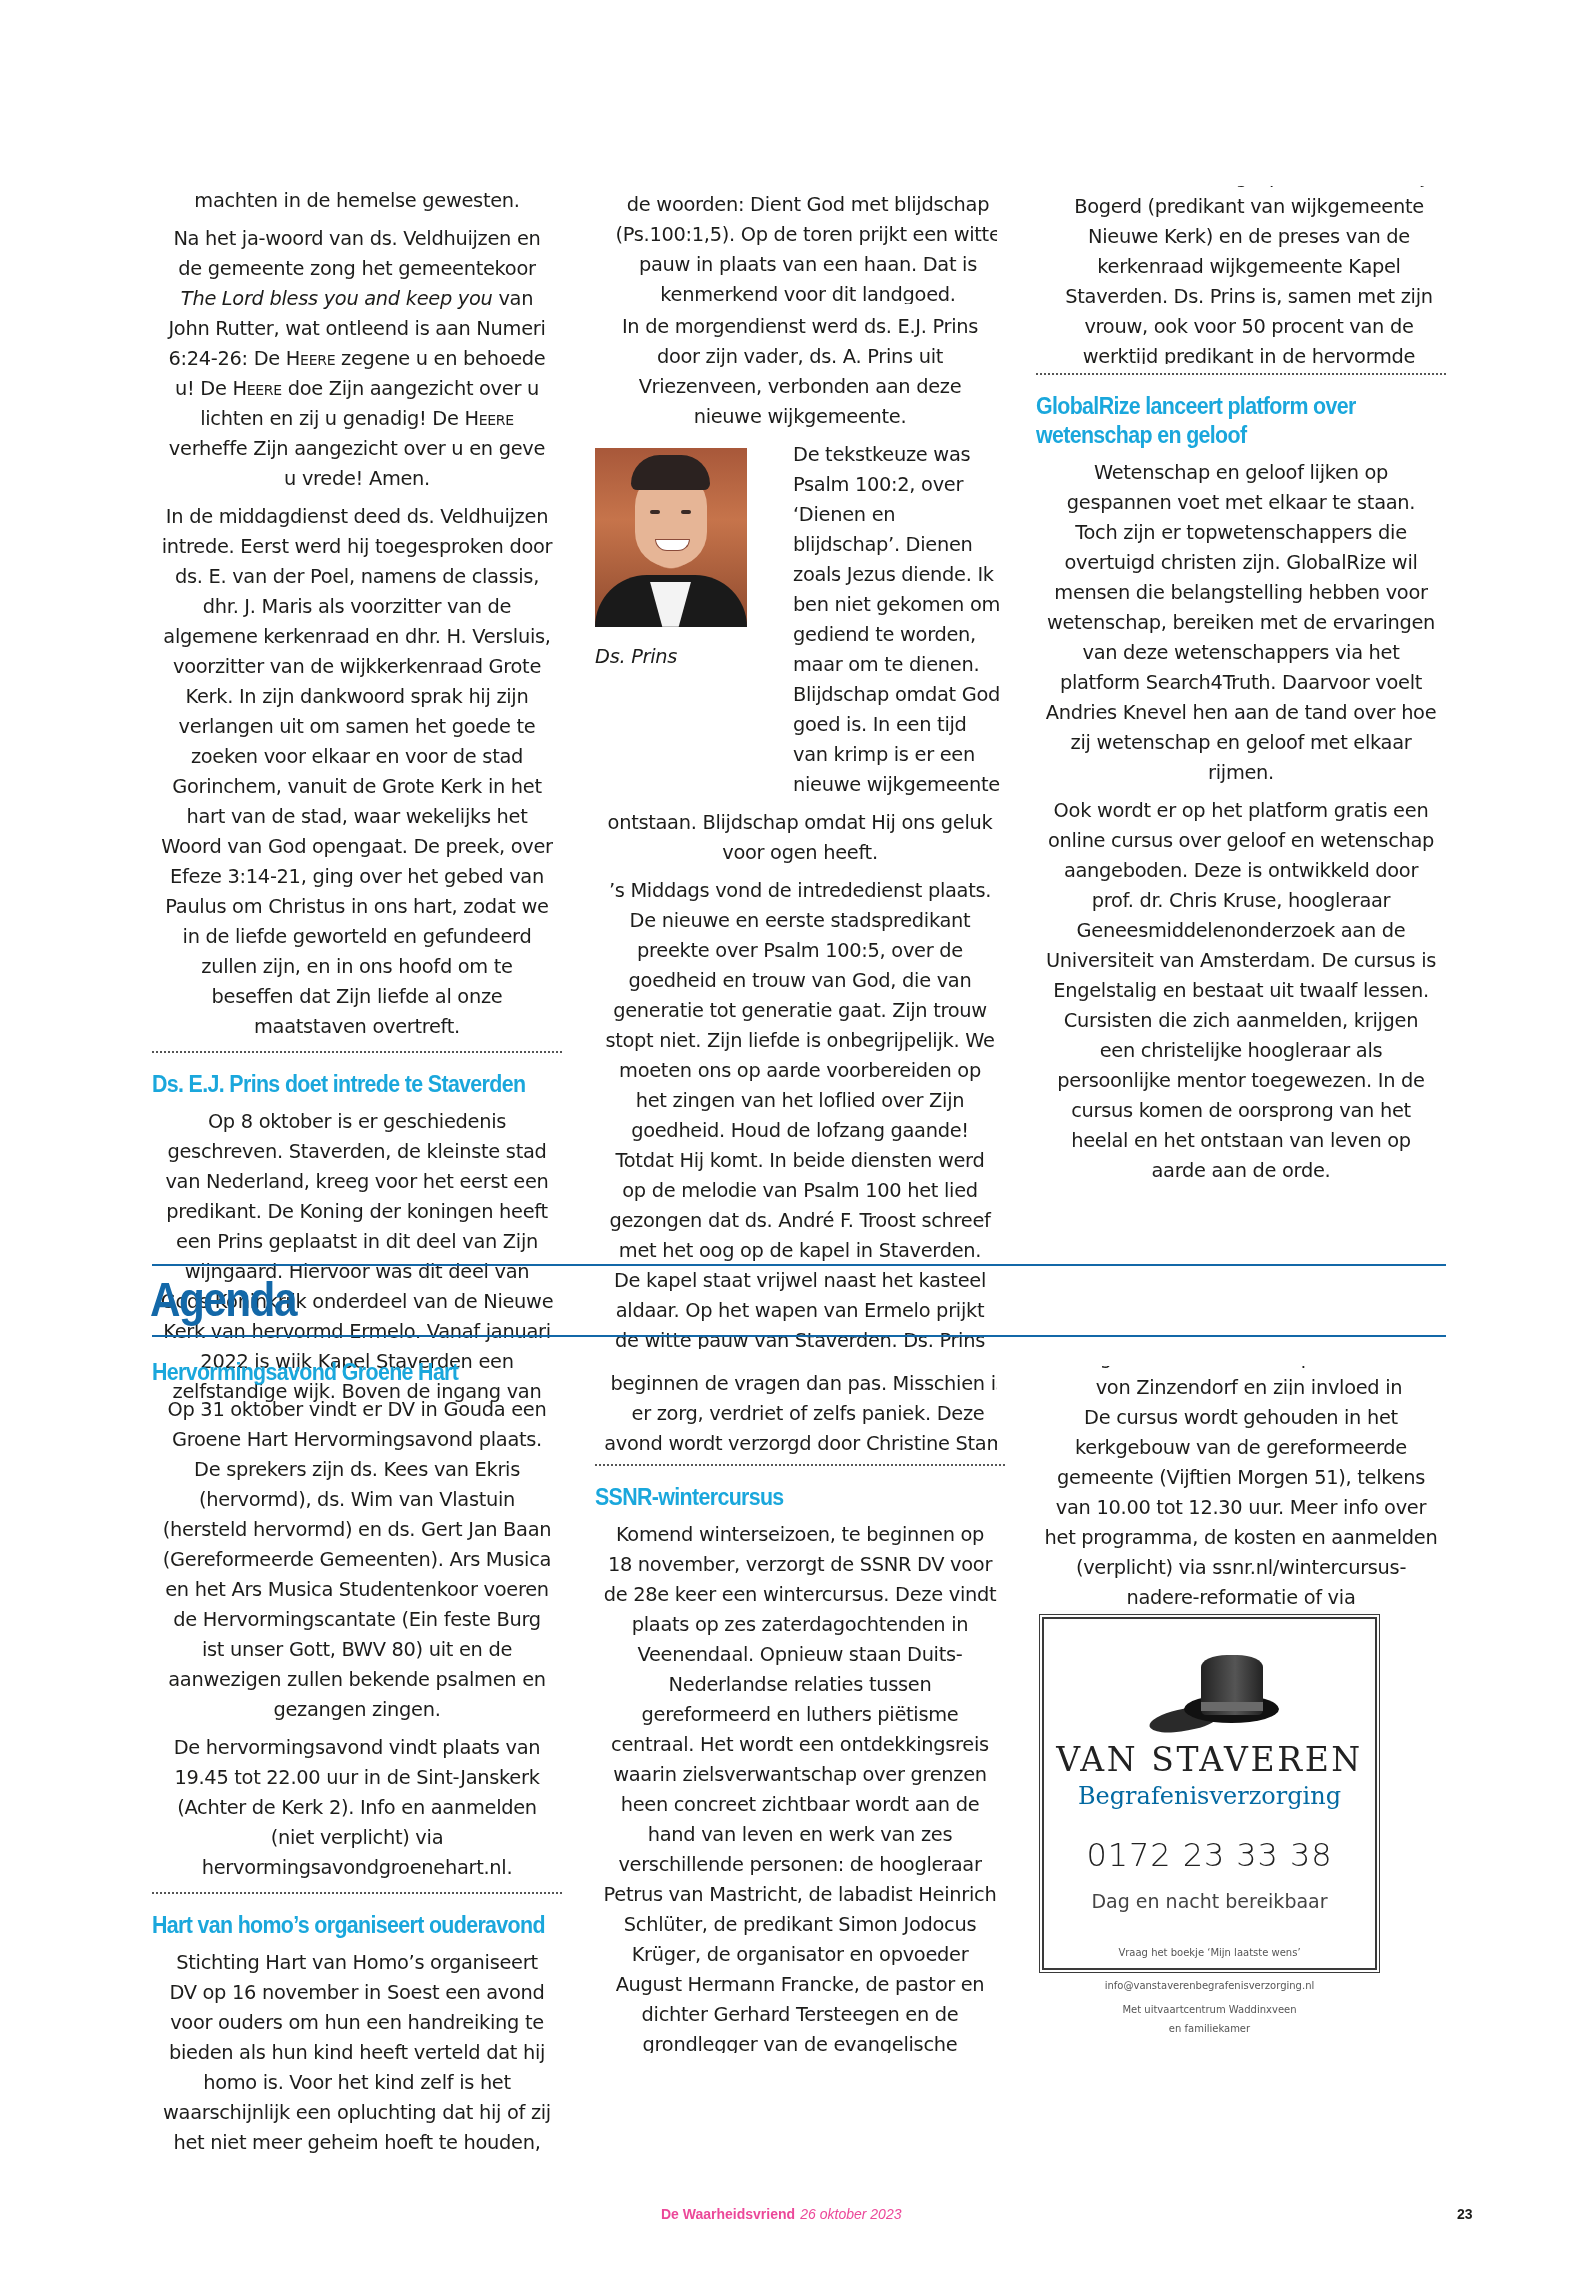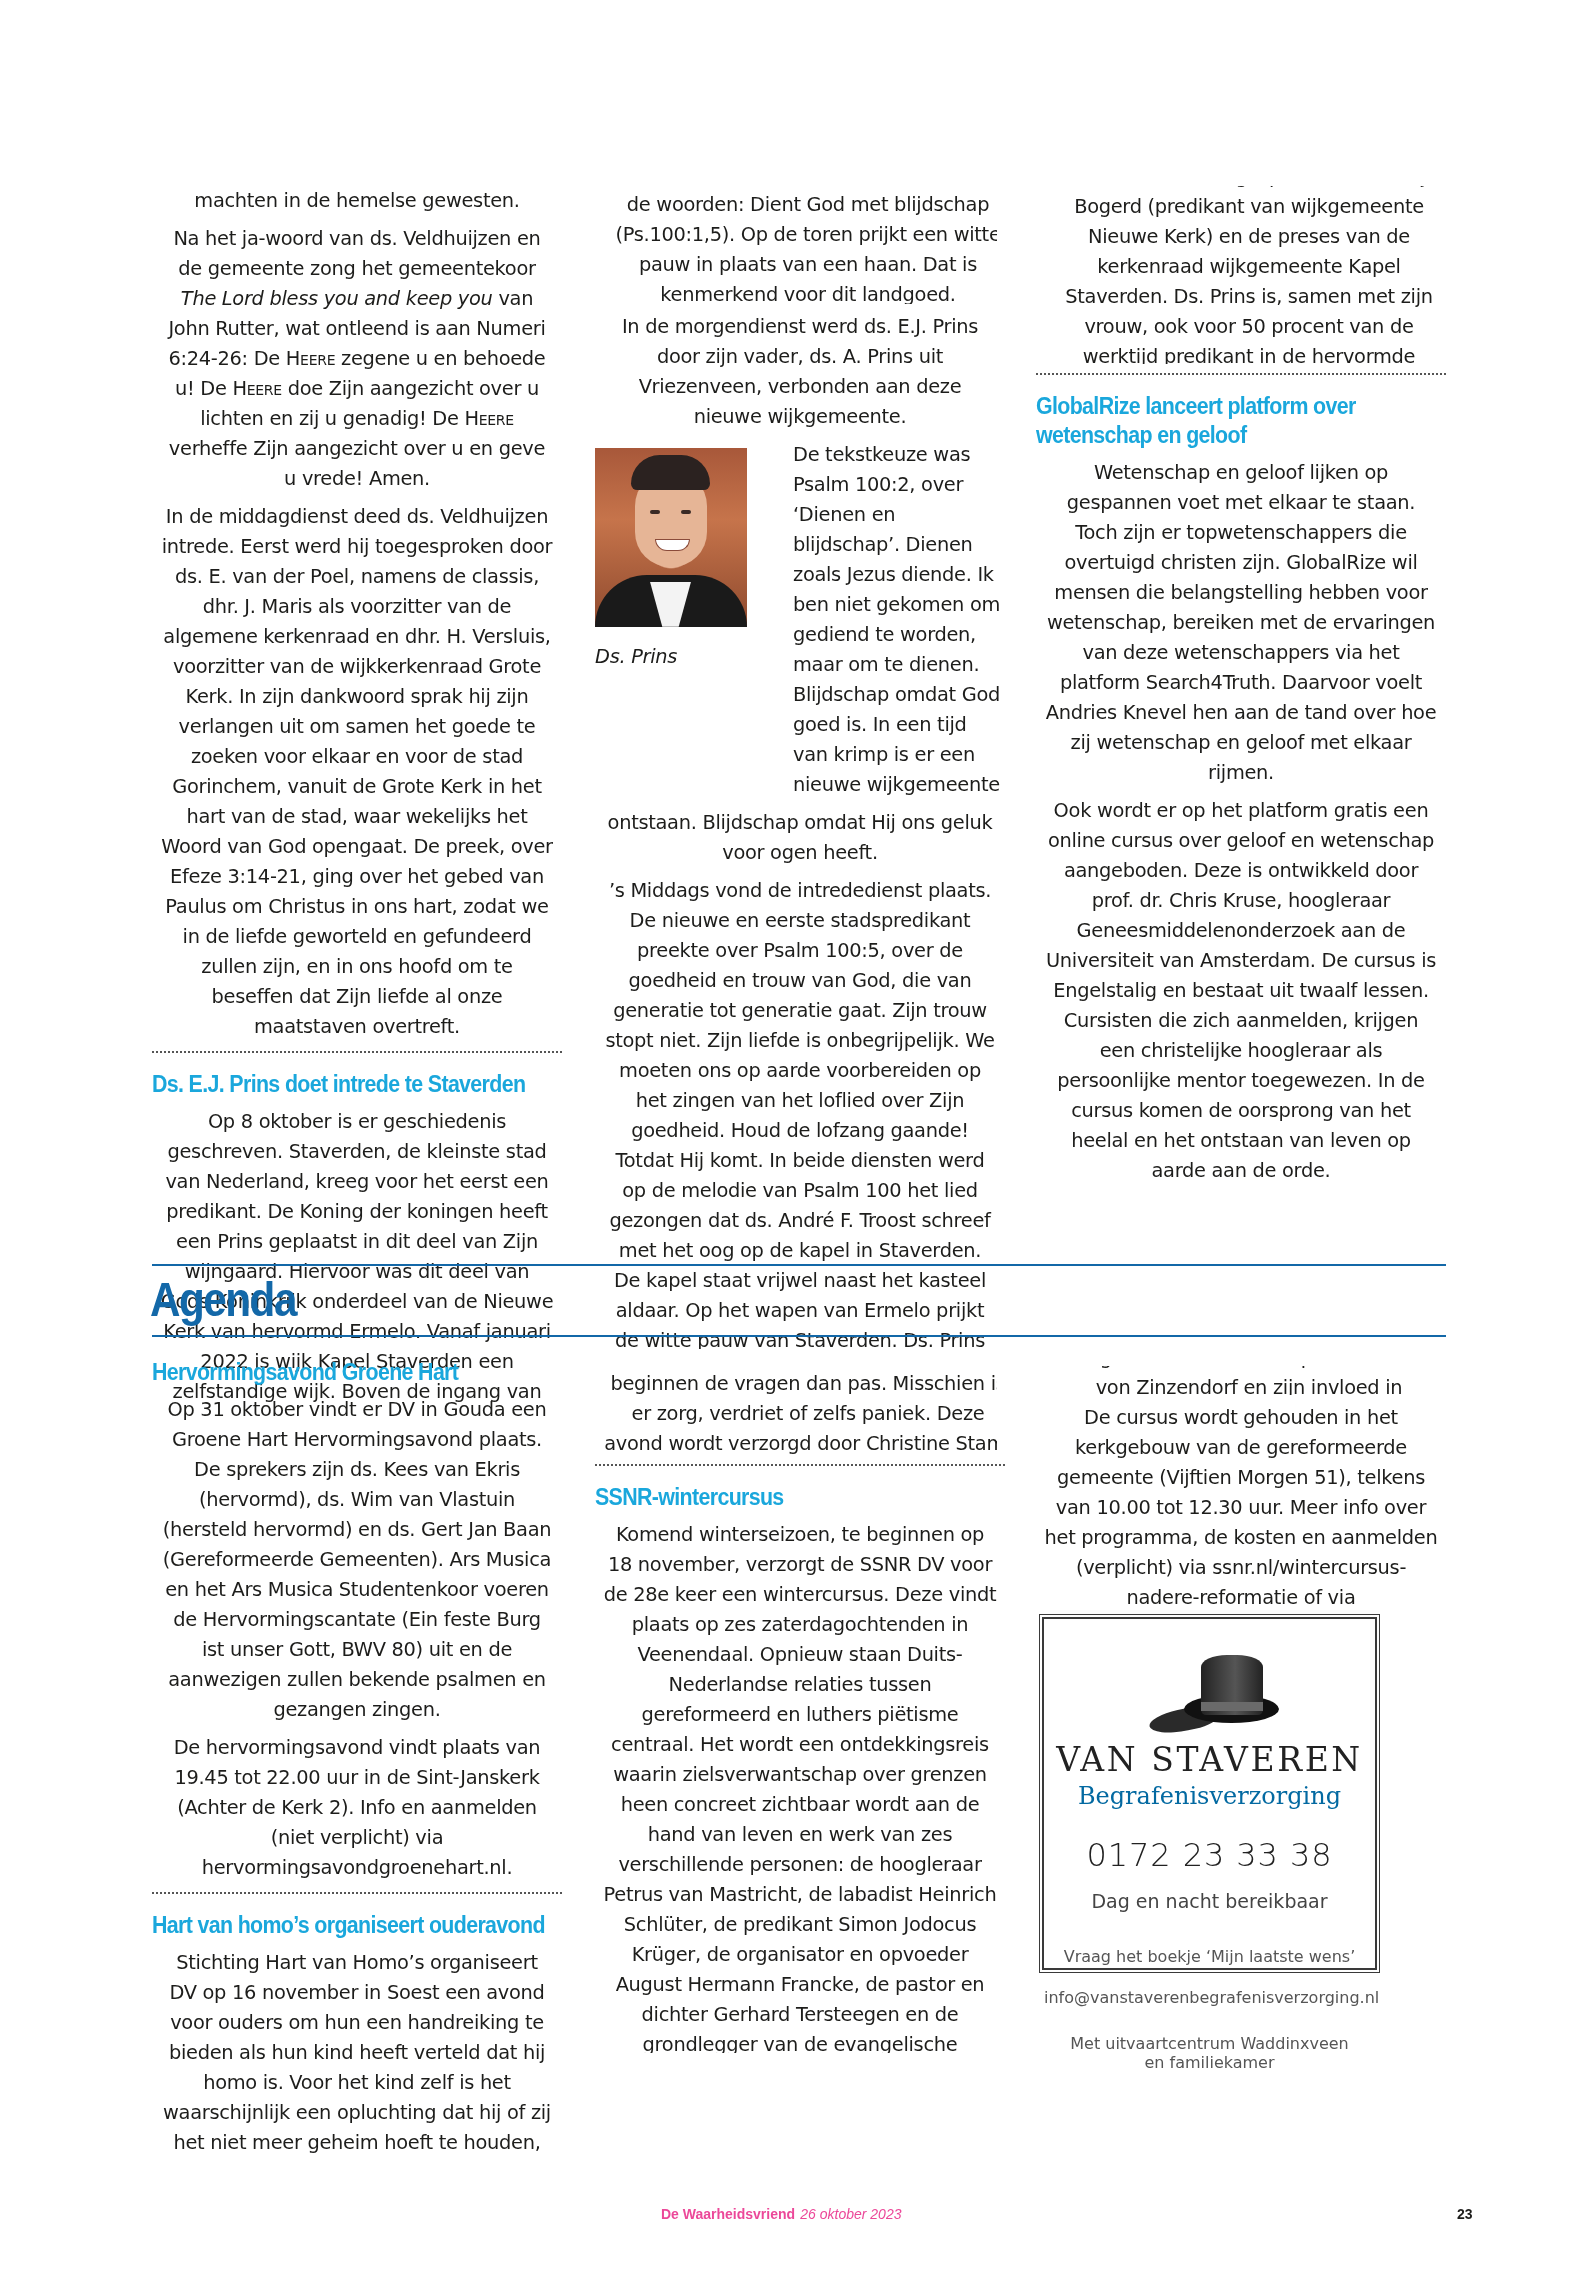--- a/index.html
+++ b/index.html
@@ -71,24 +71,24 @@
   }
   .ad .hat { position: relative; height: 112px; }
   .ad .brim { position:absolute; left:140px; top:76px; width:95px; height:28px; background:#111; border-radius:50%; }
   .ad .crown { position:absolute; left:157px; top:36px; width:62px; height:60px; background:linear-gradient(90deg,#222,#555 55%,#222); border-radius:26px 26px 5.2px 5.2px / 12px 12px 5.2px 5.2px; }
   .ad .band { position:absolute; left:157px; top:83px; width:62px; height:8.6px; background:#6a6a6a; }
   .ad .gloves { position:absolute; left:105px; top:90px; width:69px; height:22.4px; background:#2a2a2a; border-radius: 50% 20% 40% 60%; transform: rotate(-12deg); }
   .ad .name { font-family: "DejaVu Serif", serif; font-size: 33px; letter-spacing: 2.6px; margin-top: 8.6px; color: #222; text-align: center; }
   .ad .sub { font-family: "DejaVu Serif", serif; font-size: 24px; margin-top: 3.5px; color: #0369a1; }
   .ad .phone { font-size: 32px; margin-top: 26px; color: #222; font-weight: 300; letter-spacing: 0.9px; }
   .ad .avail { font-size: 19px; margin-top: 15.5px; color: #444; }
-  .ad .small { font-size: 16px; color: #555; margin-top: 0; }
+  .ad .small { font-size: 10px; color: #555; margin-top: 0; }
   .ad .s1 { margin-top: 35px; }
   .ad .s2 { margin-top: 22px; }
-  .ad .s3 { margin-top: 27px; line-height: 19px; }
+  .ad .s3 { margin-top: 9px; line-height: 19px; }
 
   .footer {
     position: absolute; top: 2206px; left: 661px;
     font-family: "Liberation Sans", sans-serif; font-size: 14px; color: #ec4899;
   }
   .footer .mag { font-weight: bold; }
   .footer .date { font-style: italic; margin-left: 5.2px; }
   .pagenum {
     position: absolute; top: 2206px; left: 1457px;
     font-family: "Liberation Sans", sans-serif; font-weight: bold; font-size: 14px;

